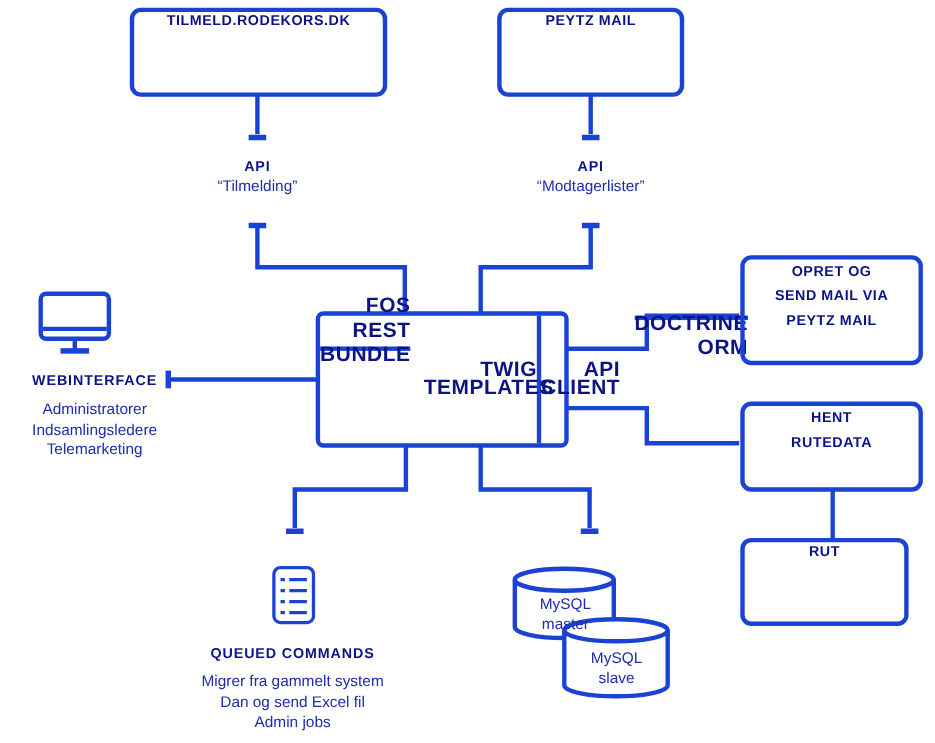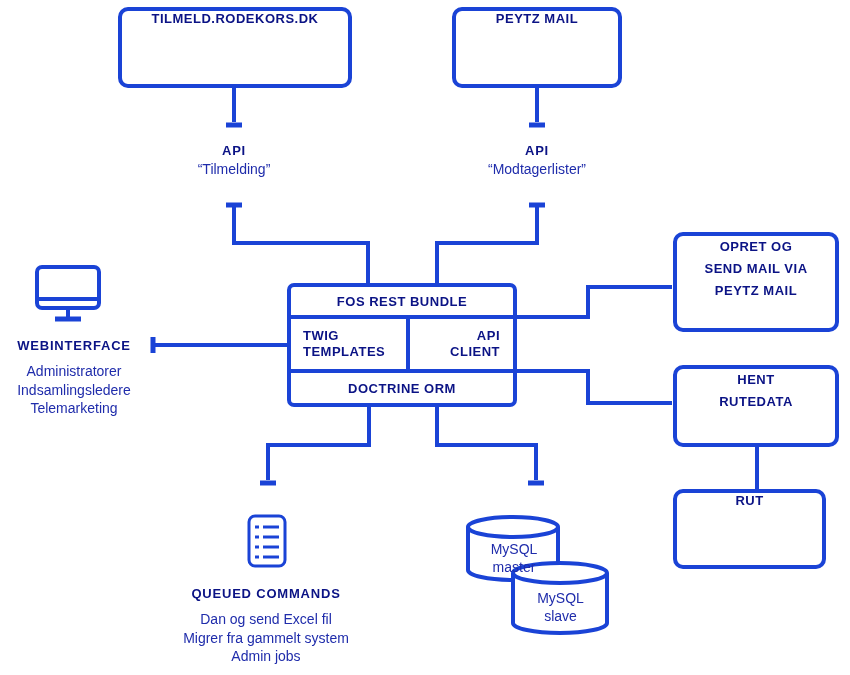--- a/index.html
+++ b/index.html
@@ -28,37 +28,37 @@
   }
   #node-tilmeld{left:118px;top:7px;width:234px;height:81px;}
   #node-peytz{left:452px;top:7px;width:170px;height:81px;}
   #node-opret{left:673px;top:232px;width:166px;height:100px;line-height:22px;}
   #node-hent{left:673px;top:365px;width:166px;height:82px;line-height:22px;}
   #node-rut{left:673px;top:489px;width:153px;height:80px;}
 
   
   #node-center{
     position:absolute;left:287px;top:283px;width:230px;height:124px;
-    border:4px solid var(--line);border-radius:7px;display:flex;flex-direction:column;
-    color:var(--heading);font-weight:bold;font-size:13px;letter-spacing:.5px;
+    border:4px solid var(--line);border-radius:7px;display:flex;flex-direction:row;
+    color:var(--heading);font-weight:bold;font-size:19px;letter-spacing:.5px;text-align:right;
   }
   #row-fos{height:32px;border-bottom:4px solid var(--line);display:flex;align-items:center;justify-content:center;}
   #row-mid{flex:1;display:flex;}
   #cell-twig{width:119px;border-right:4px solid var(--line);display:flex;flex-direction:column;justify-content:center;padding-left:12px;line-height:16px;}
   #cell-api{flex:1;display:flex;flex-direction:column;justify-content:center;align-items:flex-end;padding-right:13px;line-height:16px;}
   #row-orm{height:34px;border-top:4px solid var(--line);display:flex;align-items:center;justify-content:center;}
 
   .caption{position:absolute;text-align:center;}
   .caption .title{color:var(--heading);font-weight:bold;font-size:13px;letter-spacing:.8px;}
   .caption .sub{color:var(--body);font-size:14px;line-height:17px;margin-top:3px;}
   .caption .list{list-style:none;margin-top:9px;color:var(--body);font-size:14px;line-height:18.5px;}
 
   #label-api-tilmelding{left:154px;top:143px;width:160px;}
   #label-api-modtagerlister{left:457px;top:143px;width:160px;}
-  #webinterface-block{left:4px;top:338px;width:140px;}
+  #webinterface-block{left:16px;top:338px;width:140px;}
   #queued-block{left:166px;top:586px;width:200px;}
 
   .dblabel{position:absolute;text-align:center;color:var(--body);font-weight:normal;font-size:14px;line-height:18px;}
   #label-mysql-master{left:468px;top:540px;width:92px;}
   #label-mysql-slave{left:514px;top:589px;width:93px;}
 </style>
 </head>
 <body>
 
 <div class="canvas">
@@ -179,22 +179,22 @@
     <ul class="list">
       <li>Administratorer</li>
       <li>Indsamlingsledere</li>
       <li>Telemarketing</li>
     </ul>
   </div>
 
   <div class="caption" id="queued-block">
     <div class="title">QUEUED COMMANDS</div>
     <ul class="list">
+      <li>Migrer fra gammelt system</li>
       <li>Dan og send Excel fil</li>
-      <li>Migrer fra gammelt system</li>
       <li>Admin jobs</li>
     </ul>
   </div>
 
   <div class="dblabel" id="label-mysql-master">
     <div>MySQL</div>
     <div>master</div>
   </div>
   <div class="dblabel" id="label-mysql-slave">
     <div>MySQL</div>

